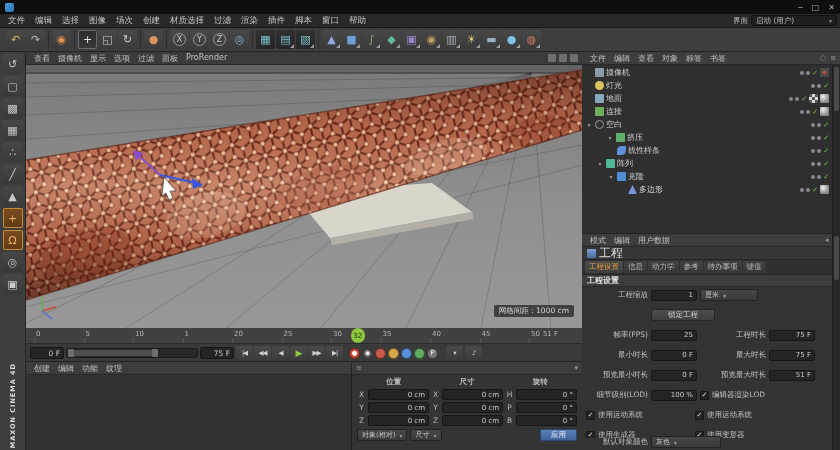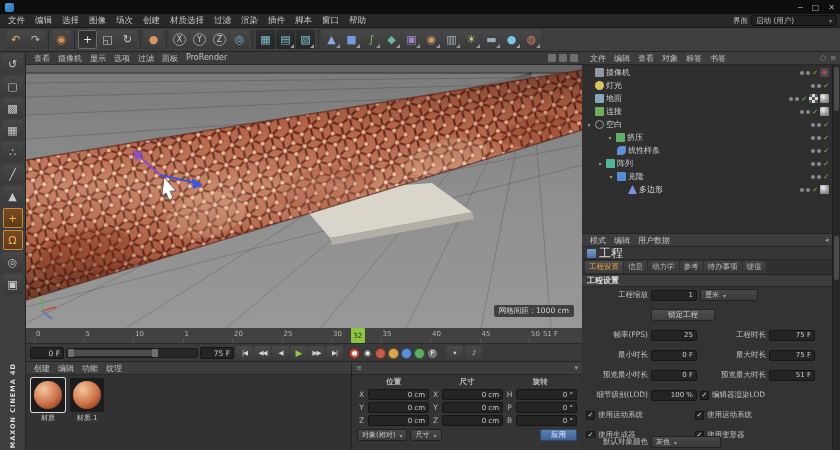--- a/index.html
+++ b/index.html
@@ -42,21 +42,21 @@
 .vp-menu{padding:0 4px;font-size:8px;color:#c2c2c2;white-space:nowrap}
 .vp-hdr-icons{margin-left:auto;display:flex;gap:3px}
 .vp-hdr-icons i{width:8px;height:8px;background:#6e6e6e;border-radius:1px;display:block}
 .vp-canvas{position:absolute;left:0;right:0;top:13px;bottom:0;width:556px;height:263px}
 .grid-label{position:absolute;right:8px;bottom:10px;background:rgba(30,30,30,.72);color:#d8d8d8;font-size:7.5px;padding:1px 5px;border-radius:2px;z-index:2}
 
 .timeline{height:34px;background:#3a3a3a;flex:none;border-bottom:1px solid #232323}
 .ruler{height:16px;position:relative;background:#414141;border-bottom:1px solid #2a2a2a;overflow:hidden}
 .tick{position:absolute;top:2px;font-size:7px;color:#b5b5b5}
 .tickline{position:absolute;top:11px;bottom:0;width:1px;background:#5a5a5a}
-.playhead{position:absolute;top:0;bottom:0;width:14px;background:#8ec640;color:#1d3206;font-size:7px;display:flex;align-items:center;justify-content:center;border-radius:1px}
+.playhead{position:absolute;top:0;bottom:0;width:14px;background:#8ec640;color:#1d3206;font-size:7px;display:flex;align-items:center;justify-content:center;border-radius:7px}
 .transport{height:18px;display:flex;align-items:center;gap:2px;padding:0 4px}
 .tfield{background:#242424;border:1px solid #161616;border-radius:2px;height:12px;min-width:34px;display:flex;align-items:center;justify-content:flex-end;padding:0 3px;font-size:7.5px;color:#ccc}
 .tslider{position:relative;width:132px;height:10px;background:#282828;border:1px solid #1b1b1b;border-radius:2px;flex:none}
 .tslider .bar{position:absolute;left:1px;top:1px;bottom:1px;width:67%;background:#4e4e4e;border-radius:1px}
 .tslider .h{position:absolute;top:0;bottom:0;width:6px;background:#6e6e6e;border-radius:1px}
 .tp-btn{width:17px;height:14px;border-radius:2px;background:linear-gradient(#4a4a4a,#3b3b3b);display:flex;align-items:center;justify-content:center;font-size:6.5px;color:#d2d2d2;letter-spacing:-1px;flex:none}
 .tp-btn.play{color:#8ec640;font-size:9px}
 .rec-dot{width:11px;height:11px;border-radius:50%;display:flex;align-items:center;justify-content:center;font-size:6.5px;color:#fff;border:1px solid rgba(0,0,0,.45);flex:none}
 
 .bottomrow{flex:1;display:flex;min-height:0}
@@ -460,34 +460,20 @@
       <div class="bottomrow">
         <div class="materials">
           <div class="panel-hdr">
             <span style="display:flex">
                 <span class="mi">创建</span>
                 <span class="mi">编辑</span>
                 <span class="mi">功能</span>
                 <span class="mi">纹理</span>
               </span>
           </div>
-          <div class="mat-body">
-              <div class="mat-tile selected">
-                <span class="mat-sphere">
-                  <i></i>
-                </span>
-                <span class="mat-name">材质</span>
-              </div>
-              <div class="mat-tile">
-                <span class="mat-sphere">
-                  <i></i>
-                </span>
-                <span class="mat-name">材质.1</span>
-              </div>
-            </div>
         </div>
         <div class="coords">
           <div class="panel-hdr">
             <span class="hic" style="margin-left:0">≡</span>
             <span class="hic">▾</span>
           </div>
           <div class="coord-body">
             <div class="coord-heads">
               <span>位置</span>
               <span>尺寸</span>

